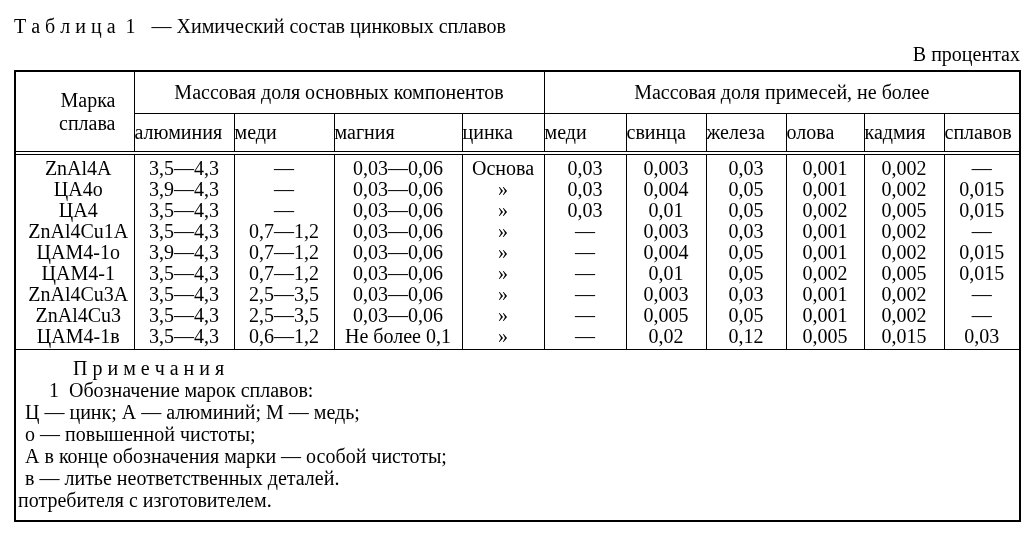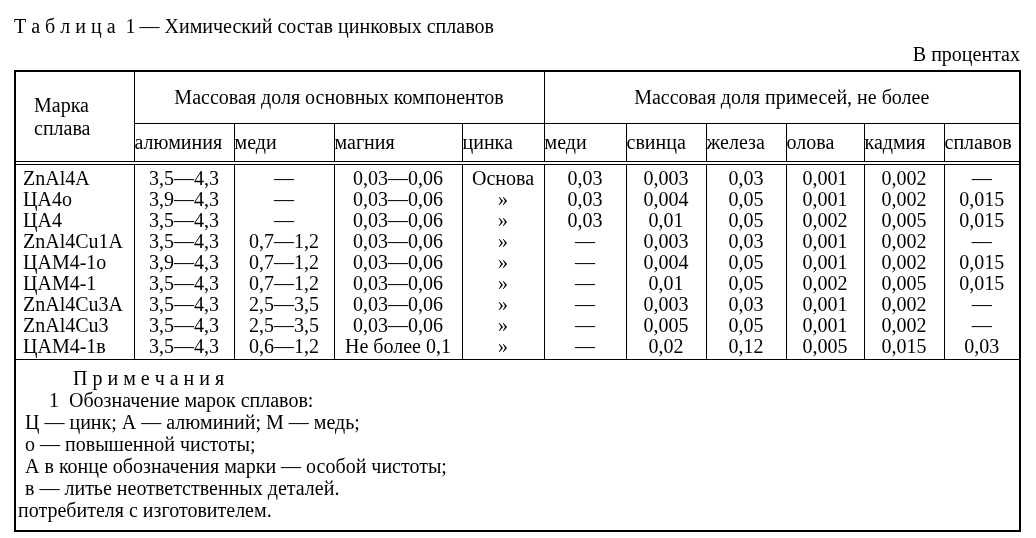--- a/index.html
+++ b/index.html
@@ -4,51 +4,51 @@
 <style>
   html, body { margin:0; padding:0; background:#ffffff; }
   body {
     width:1036px; height:538px; overflow:hidden;
     font-family:"Liberation Serif","DejaVu Serif",serif;
     color:#000;
   }
   .page { padding:12px 15px 0 14px; }
 
   .caption { font-size:20px; line-height:24px; margin:2px 0 0 0; white-space:pre; }
-  .caption .dash-text { margin-left:4px; }
+  .caption .dash-text { margin-left:16px; }
 
   .units { text-align:right; font-size:20px; line-height:22px; margin:5px 1px 5px 0; }
 
   .frame { border:2px solid #000; background:#fff; }
 
   table.tbl { border-collapse:collapse; table-layout:fixed; width:100%;
               border-bottom:1px solid #000; }
   .tbl th, .tbl td { font-weight:normal; padding:0; }
   .tbl th { border-right:1px solid #000; }
   .tbl td { border-right:1px solid #000; }
   .tbl th:last-child, .tbl td:last-child { border-right:none;margin-left:9px; }
 
   th.brand-h {
-    font-size:20px; line-height:23px; text-align:left;
+    font-size:20px; line-height:23px; text-align:right;
     padding:0 18px; border-bottom:4px double #000;
   }
   tr.grp-row th.grp {
-    height:51px; font-size:20px; text-align:center;
+    height:41px; font-size:20px; text-align:center;
     border-bottom:1px solid #000;
   }
   tr.sub-row th {
     height:37px; font-size:20px; text-align:left;
     border-bottom:4px double #000;
   }
 
   tbody td {
     height:21px; font-size:20px; line-height:21px;
     text-align:center; vertical-align:middle; white-space:nowrap;
   }
-  tbody td.brand { text-align:left; padding-left:7px; }
+  tbody td.brand { text-align:center; padding-left:7px; }
   tbody tr:first-child td { padding-top:3px; }
   tbody tr:last-child td { padding-bottom:2px; }
 
   .notes { padding:7px 6px 9px 2px; font-size:20px; }
   .notes p { margin:0; line-height:22px; white-space:pre-wrap; }
   .n-head { padding-left:55px; }
   .n-item { padding-left:31px; }
   .n-def  { padding-left:7px; }
   .n-cont { padding-left:0; }
 </style>

